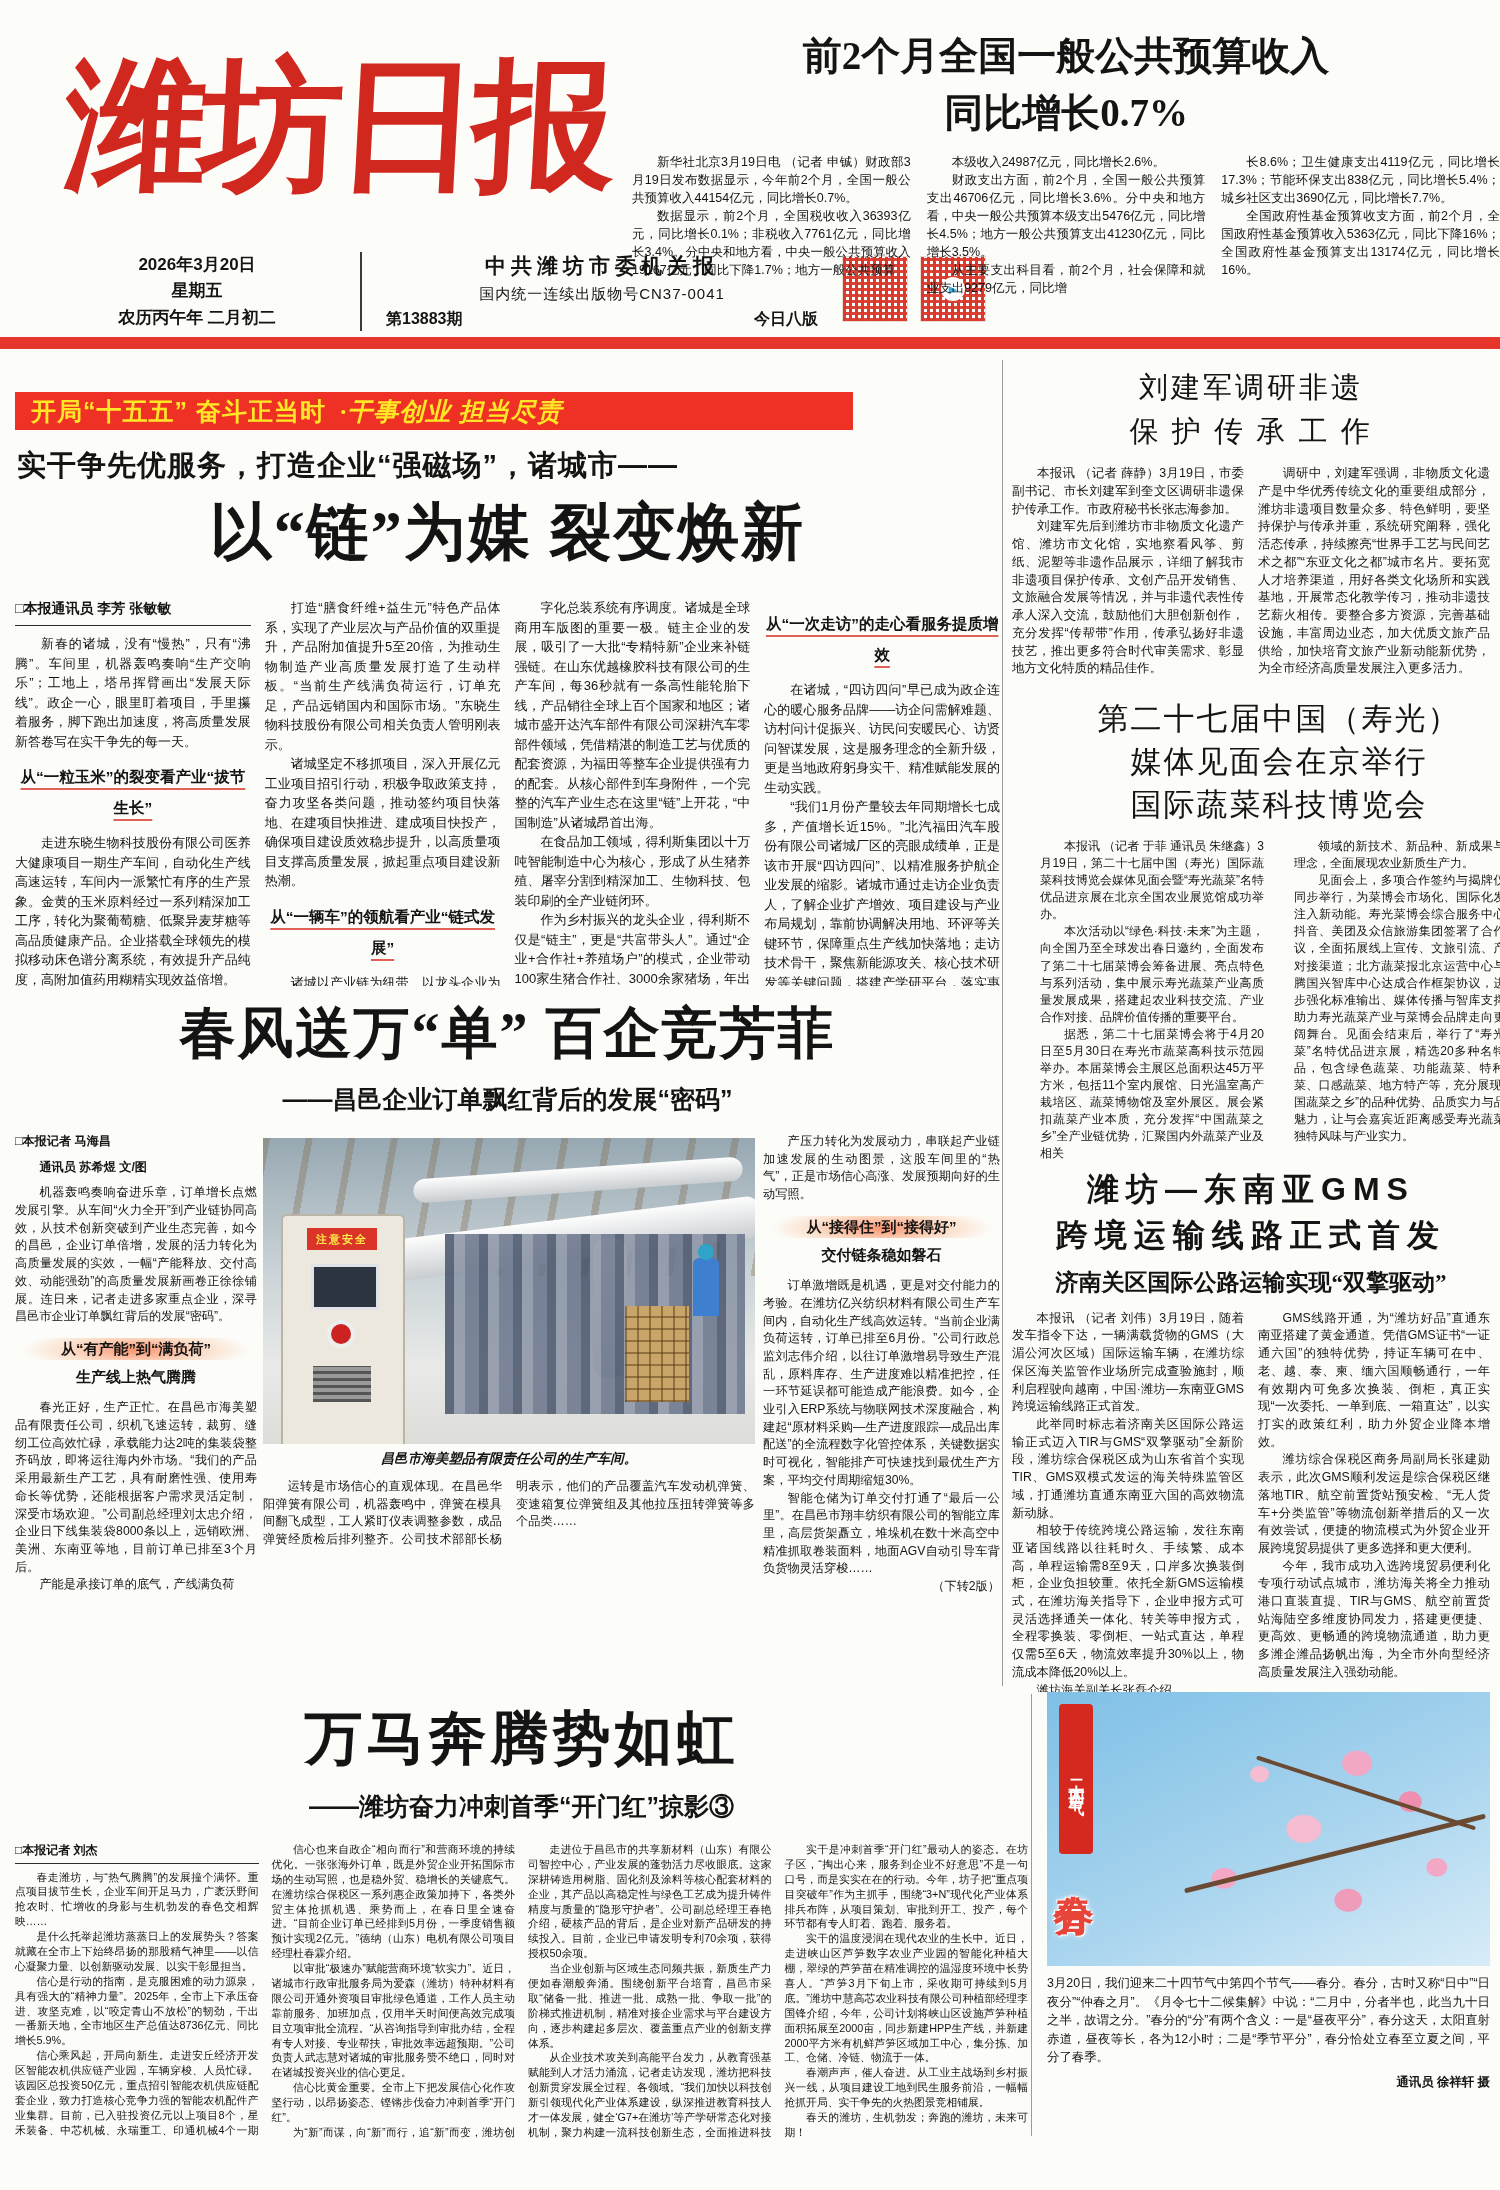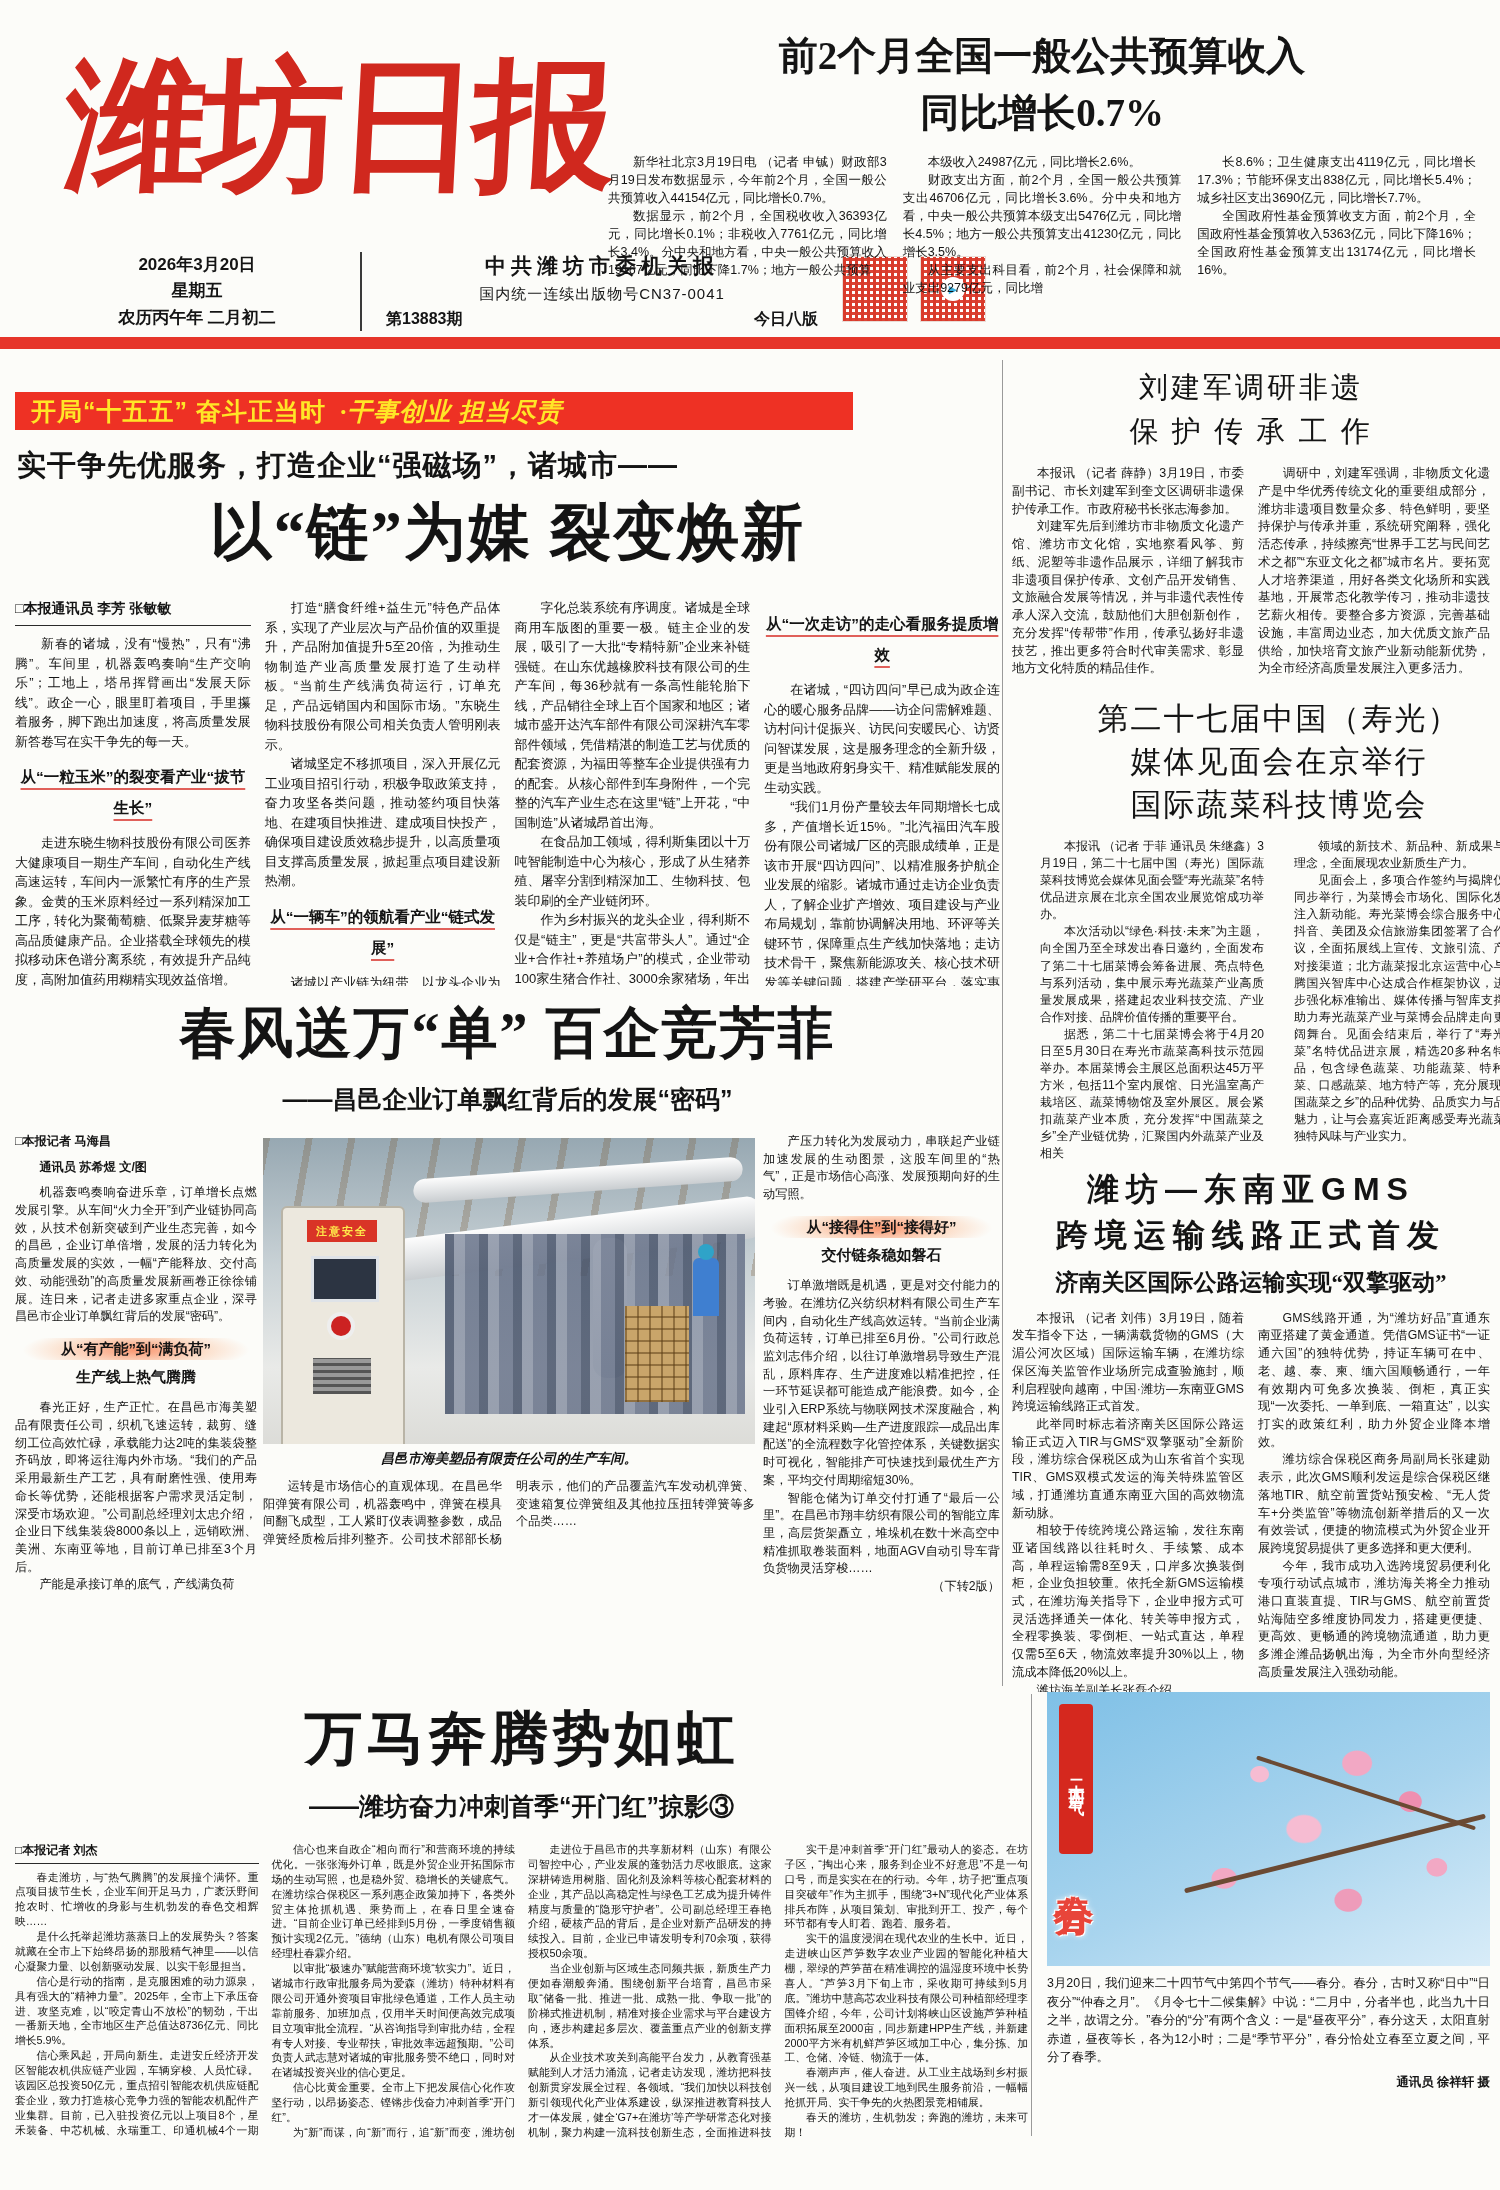--- a/index.html
+++ b/index.html
@@ -16,21 +16,21 @@
   .pub-org .l1{font-size:21px;font-weight:800;letter-spacing:5px;}
   .pub-org .l2{font-size:15px;margin-top:5px;letter-spacing:1px;}
   .pub-org .l3{display:flex;justify-content:space-between;font-size:16px;font-weight:700;margin-top:5px;padding:0 4px;}
   .qrwrap{display:flex;gap:12px;align-items:flex-start;padding-top:4px;}
   .qr{width:64px;height:64px;position:relative;border:1px solid #eadcd6;
       background:repeating-linear-gradient(0deg,rgba(217,58,43,.95) 0 3px,rgba(255,255,255,0) 3px 6px),
                  repeating-linear-gradient(90deg,#d93a2b 0 3px,#fff 3px 6px);}
   .qr .play{position:absolute;left:20px;top:20px;width:24px;height:24px;border-radius:50%;background:#fff;
       color:#3ab0e0;font-size:11px;display:flex;align-items:center;justify-content:center;}
   
-  .ta{left:608px;top:28px;width:868px;}
+  .ta{left:632px;top:28px;width:868px;}
   .ta-t{font-family:"Liberation Serif",serif;font-weight:900;text-align:center;font-size:39px;line-height:1.45;}
   .ta-cols{display:flex;gap:16px;margin-top:12px;height:208px;overflow:hidden;}
   .ta-cols .c{flex:1;font-size:12.5px;line-height:1.44;text-align:justify;}
   
   .redbar{left:0;top:337px;width:1500px;height:12px;background:#e6352a;}
   .vrule{width:1px;background:#9a9a9a;}
   .banner{left:15px;top:392px;width:822px;height:38px;background:#ee3124;color:#ffe627;
       display:flex;align-items:center;padding-left:16px;font-size:25px;font-weight:900;letter-spacing:1px;white-space:nowrap;}
   .banner .b2{font-family:"Liberation Serif",serif;font-style:italic;margin-left:14px;}
   .kicker{left:17px;top:446px;width:985px;font-size:29px;font-weight:700;letter-spacing:1px;}
@@ -54,21 +54,21 @@
   .sp-left{left:15px;top:1133px;width:242px;height:555px;font-size:12.2px;line-height:1.45;text-align:justify;overflow:hidden;}
   .sp-right{left:763px;top:1133px;width:237px;height:555px;font-size:12.2px;line-height:1.45;text-align:justify;overflow:hidden;}
   .glowline{display:block;text-align:center;font-weight:800;font-size:15px;
       background:radial-gradient(60% 130% at 50% 55%, rgba(248,88,28,.62) 0%, rgba(250,120,40,.22) 48%, rgba(250,120,40,0) 78%);}
   .plainline{display:block;text-align:center;font-weight:800;font-size:15px;margin-top:6px;}
   .sp-subhead{margin:12px 0;}
   .photo{left:263px;top:1138px;width:492px;height:306px;overflow:hidden;background:linear-gradient(#97a8b2,#c9d2d6 42%,#e9eae8 75%,#dcdcd8);}
   .duct{position:absolute;background:linear-gradient(#fdfdfd,#c9cdd0);border-radius:14px;}
   .beams{position:absolute;left:0;top:0;width:100%;height:45%;
       background:repeating-linear-gradient(100deg,rgba(125,95,60,.30) 0 7px,rgba(0,0,0,0) 7px 42px);}
-  .machine{position:absolute;left:18px;top:68px;width:120px;height:246px;background:#ece8de;border:2px solid #b9b4a6;border-radius:6px 6px 0 0;text-align:right;}
+  .machine{position:absolute;left:18px;top:76px;width:120px;height:246px;background:#ece8de;border:2px solid #b9b4a6;border-radius:6px 6px 0 0;text-align:right;}
   .m-sign{position:absolute;left:24px;top:12px;width:70px;height:22px;background:#d93427;color:#ffe84a;
       font-size:11px;font-weight:700;display:flex;align-items:center;justify-content:center;letter-spacing:2px;}
   .m-screen{position:absolute;left:28px;top:48px;width:62px;height:40px;background:#2c3442;border:3px solid #dfe3e8;}
   .m-btn{position:absolute;left:48px;top:108px;width:20px;height:20px;border-radius:50%;background:#c22;box-shadow:0 0 0 4px #eee;}
   .m-vent{position:absolute;left:30px;top:150px;width:58px;height:36px;background:repeating-linear-gradient(0deg,#555 0 3px,#999 3px 7px);}
   .racks{position:absolute;right:10px;top:96px;width:300px;height:180px;
       background:repeating-linear-gradient(90deg,#47536a 0 9px,#8b94a6 9px 20px,#68738a 20px 34px);opacity:.85;}
   .crate{position:absolute;right:66px;top:168px;width:64px;height:96px;background:#c9a56a;
       background-image:repeating-linear-gradient(0deg,rgba(90,60,20,.5) 0 2px,rgba(0,0,0,0) 2px 12px),repeating-linear-gradient(90deg,rgba(90,60,20,.5) 0 2px,rgba(0,0,0,0) 2px 12px);}
   .worker{position:absolute;right:36px;top:120px;width:26px;height:58px;background:#3f7fd0;border-radius:6px 6px 0 0;}

